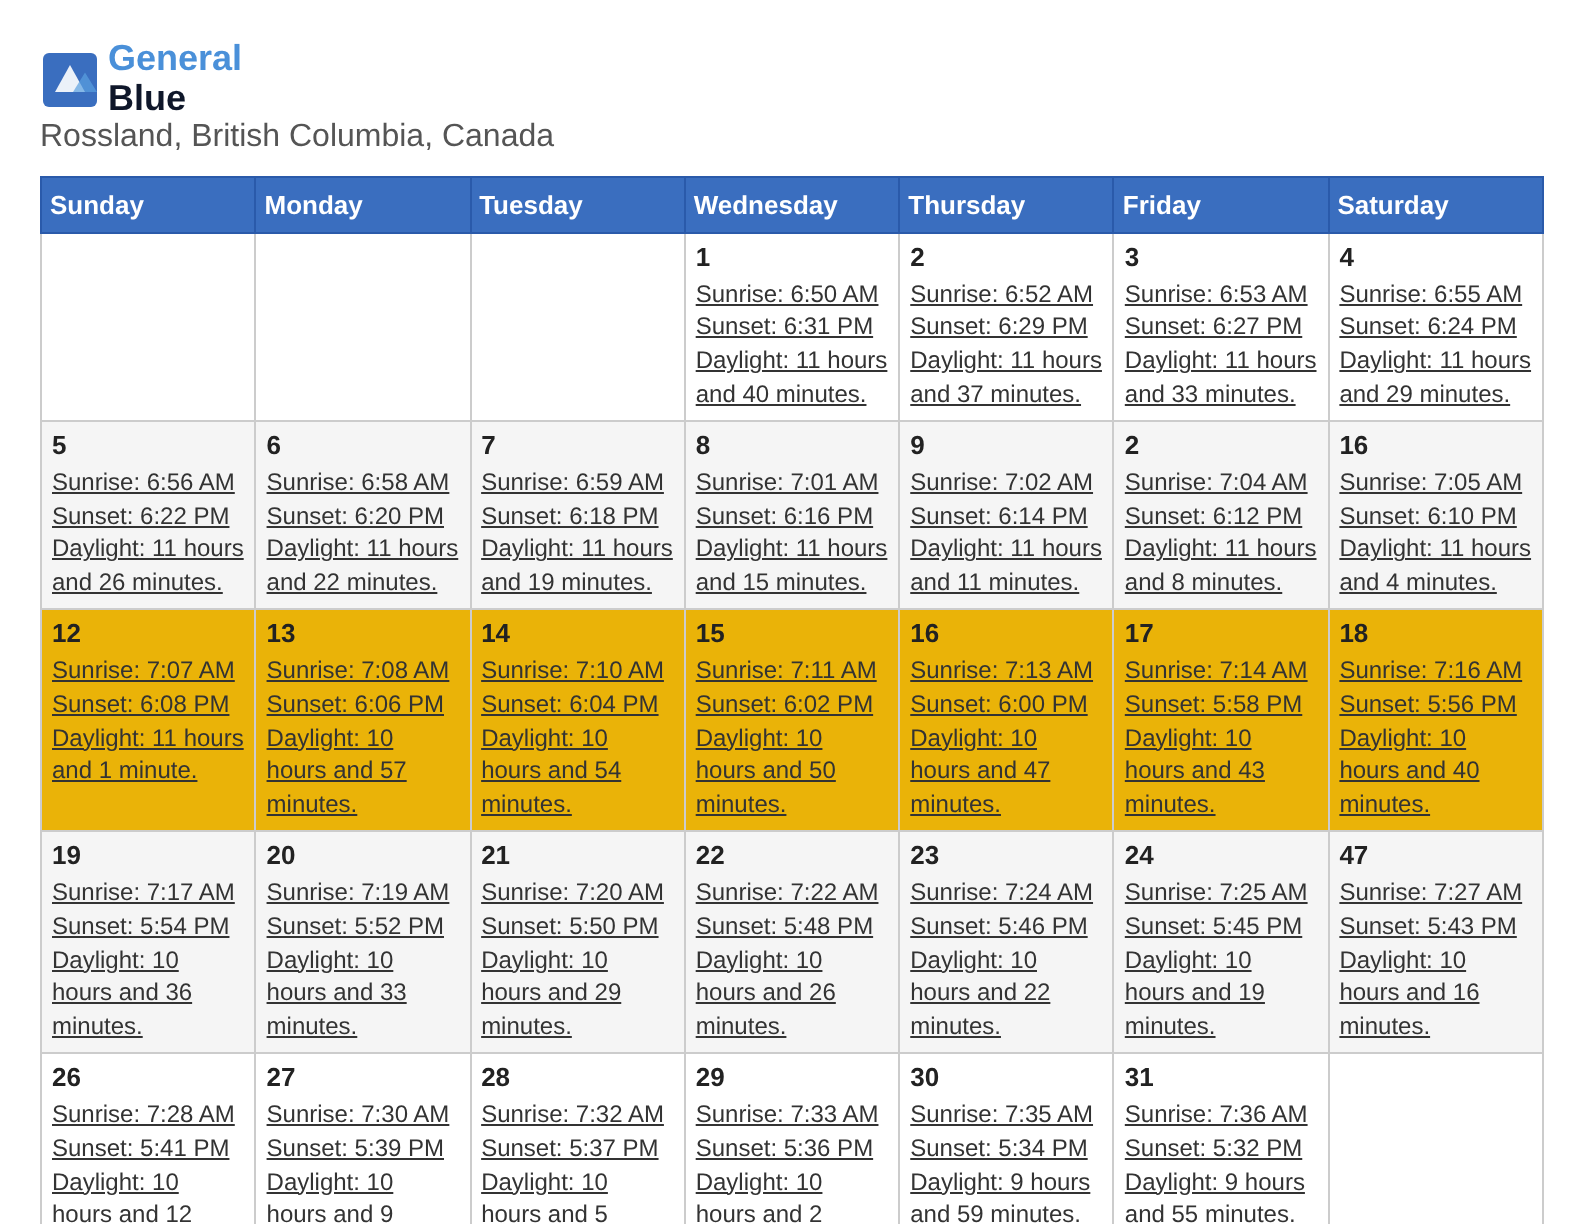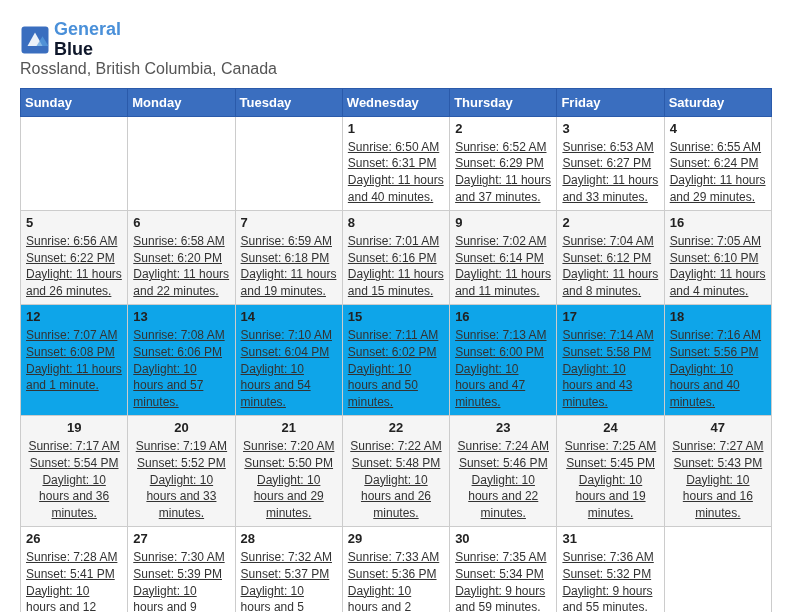--- a/index.html
+++ b/index.html
@@ -83,22 +83,22 @@
       color: #333;
       line-height: 1.4;
       text-decoration: underline;
     }
     .empty-cell {
       background: #fff !important;
     }
     
     .row-1 td { background: #fff; }
     .row-2 td { background: #efefef; }
-    .row-3 td { background: #0ea5e9; }
-    .row-4 td { background: #efefef; text-align: center; }
+    .row-3 td { background: #eab308; }
+    .row-4 td { background: #efefef; }
     .row-5 td { background: #fff; margin-left: 44px; }
   </style>
 </head>
 <body>
 
 <div class="header-section">
   <div class="logo">
     <svg class="logo-icon" viewBox="0 0 40 40">
       <rect x="2" y="2" width="36" height="36" rx="4" fill="#3a6ebf"></rect>
       <polygon points="10,28 20,10 30,28" fill="white" opacity="0.9"></polygon>

